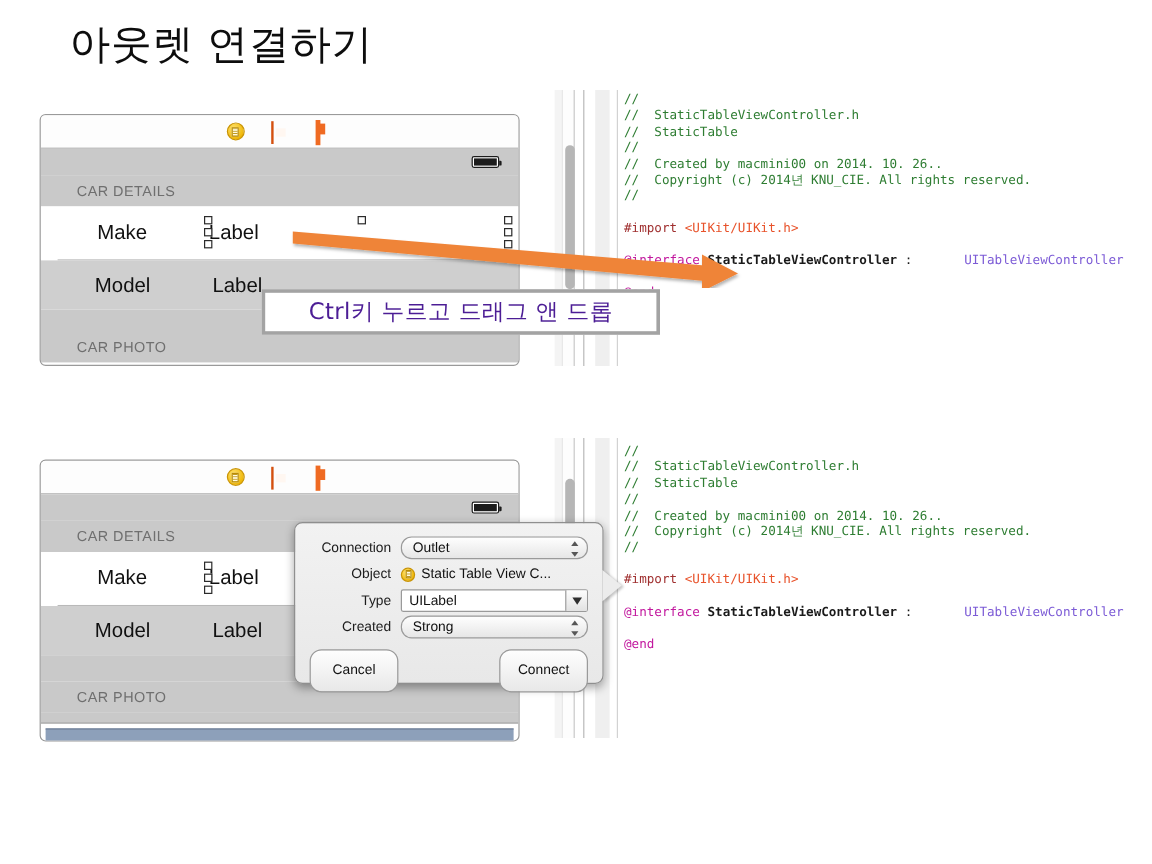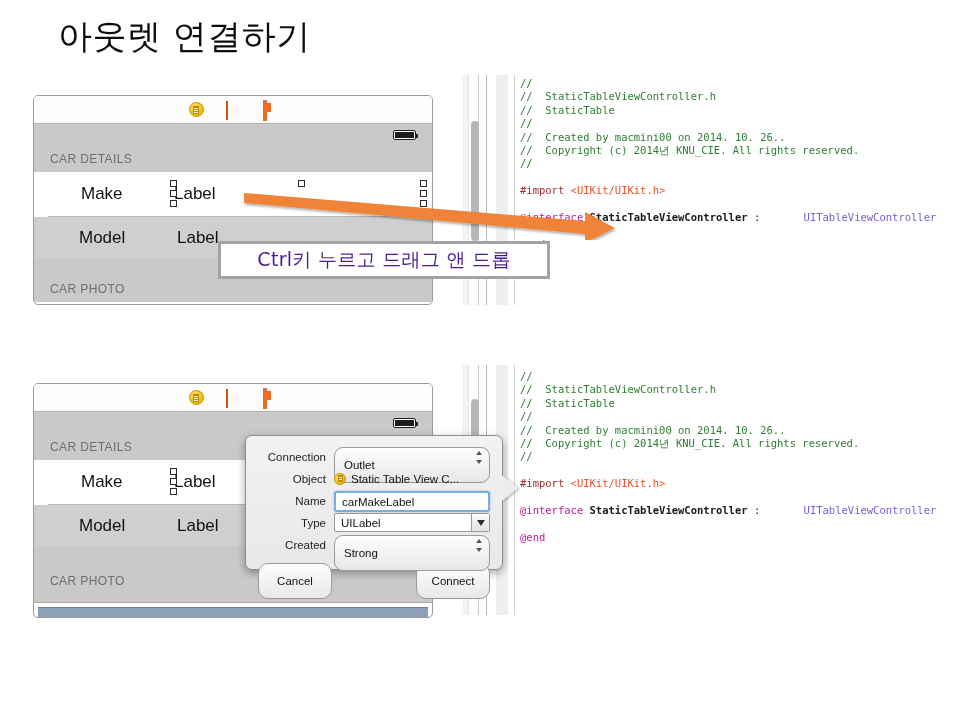--- a/index.html
+++ b/index.html
@@ -111,21 +111,21 @@
     content: ""; position: absolute; right: -3px; top: 3px;
     width: 2px; height: 4px; background: #1c1c1c; border-radius: 0 1px 1px 0;
   }
 
   
   .tv-header {
     background: #c9c9c9;
     color: #6f6f6f;
     font-size: 12px;
     letter-spacing: 0.4px;
-    padding: 0 0 6px 16px;
+    padding: 0 0 6px 30px;
     display: flex; align-items: flex-end;
     font-family: "Liberation Sans", sans-serif;
   }
   .tv-row {
     background: #ffffff;
     display: flex; align-items: center;
     position: relative;
   }
   .tv-row.alt { background: #cfcfcf; }
   .tv-row .lbl-title {
@@ -220,21 +220,21 @@
   }
   .po-row { display: flex; align-items: center; height: 21px; margin-bottom: 1px; }
   .po-label {
     width: 76px; text-align: right; padding-right: 8px;
     font-size: 11.5px; color: #1c1c1c;
     font-family: Liberation Sans, sans-serif;
   }
   .po-field { flex: 1; position: relative; height: 19px; }
 
   .ctl-popup {
-    height: 36px; width: 100%;
+    height: 19px; width: 100%;
     background: linear-gradient(#fefefe, #e6e6e6);
     border: 1px solid #9a9a9a; border-radius: 9px;
     font-size: 11.5px; color: #111;
     display: flex; align-items: center; padding-left: 9px;
     position: relative;
   }
   .stepper {
     position: absolute; right: 7px; top: 3px;
     width: 7px; height: 13px;
     display: flex; flex-direction: column; align-items: center; justify-content: space-between;
@@ -438,28 +438,20 @@
         <div class="po-field">
           <div class="ctl-static">
             <span class="obj-icon">
                 <i></i>
               </span>
             <span>Static Table View C...</span>
           </div>
         </div>
       </div>
 
-      <div class="po-row">
-        <div class="po-label">Name</div>
-        <div class="po-field">
-          <div class="ctl-text">
-            <span>carMakeLabel</span>
-          </div>
-        </div>
-      </div>
 
       <div class="po-row">
         <div class="po-label">Type</div>
         <div class="po-field">
           <div class="ctl-combo">
             <span>UILabel</span>
             <span class="combo-btn">
                 <b></b>
               </span>
           </div>

